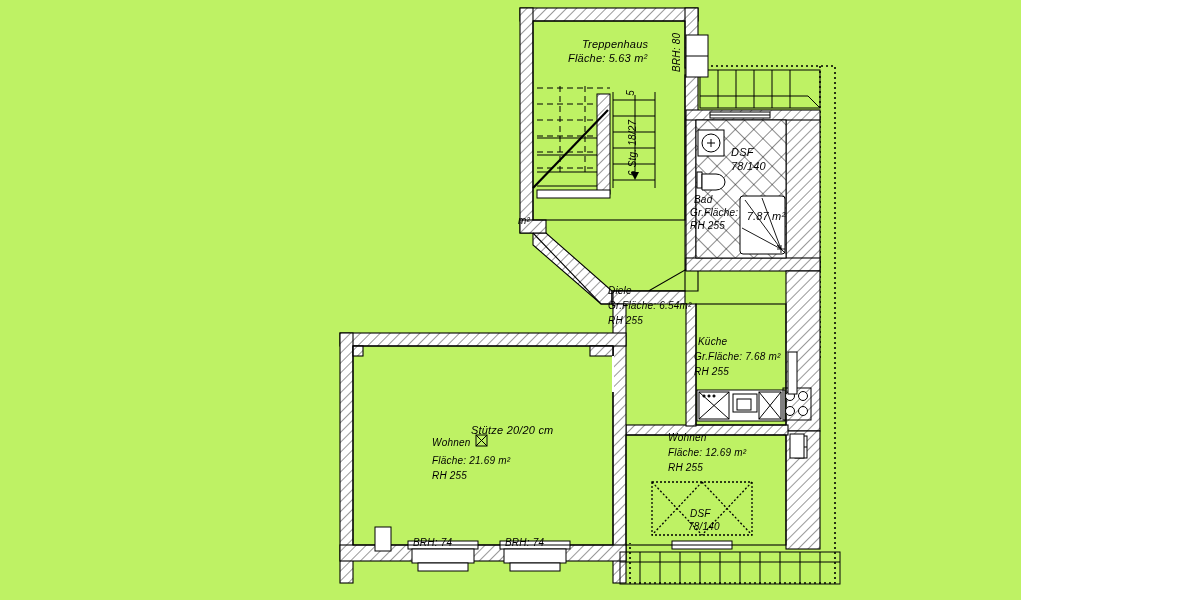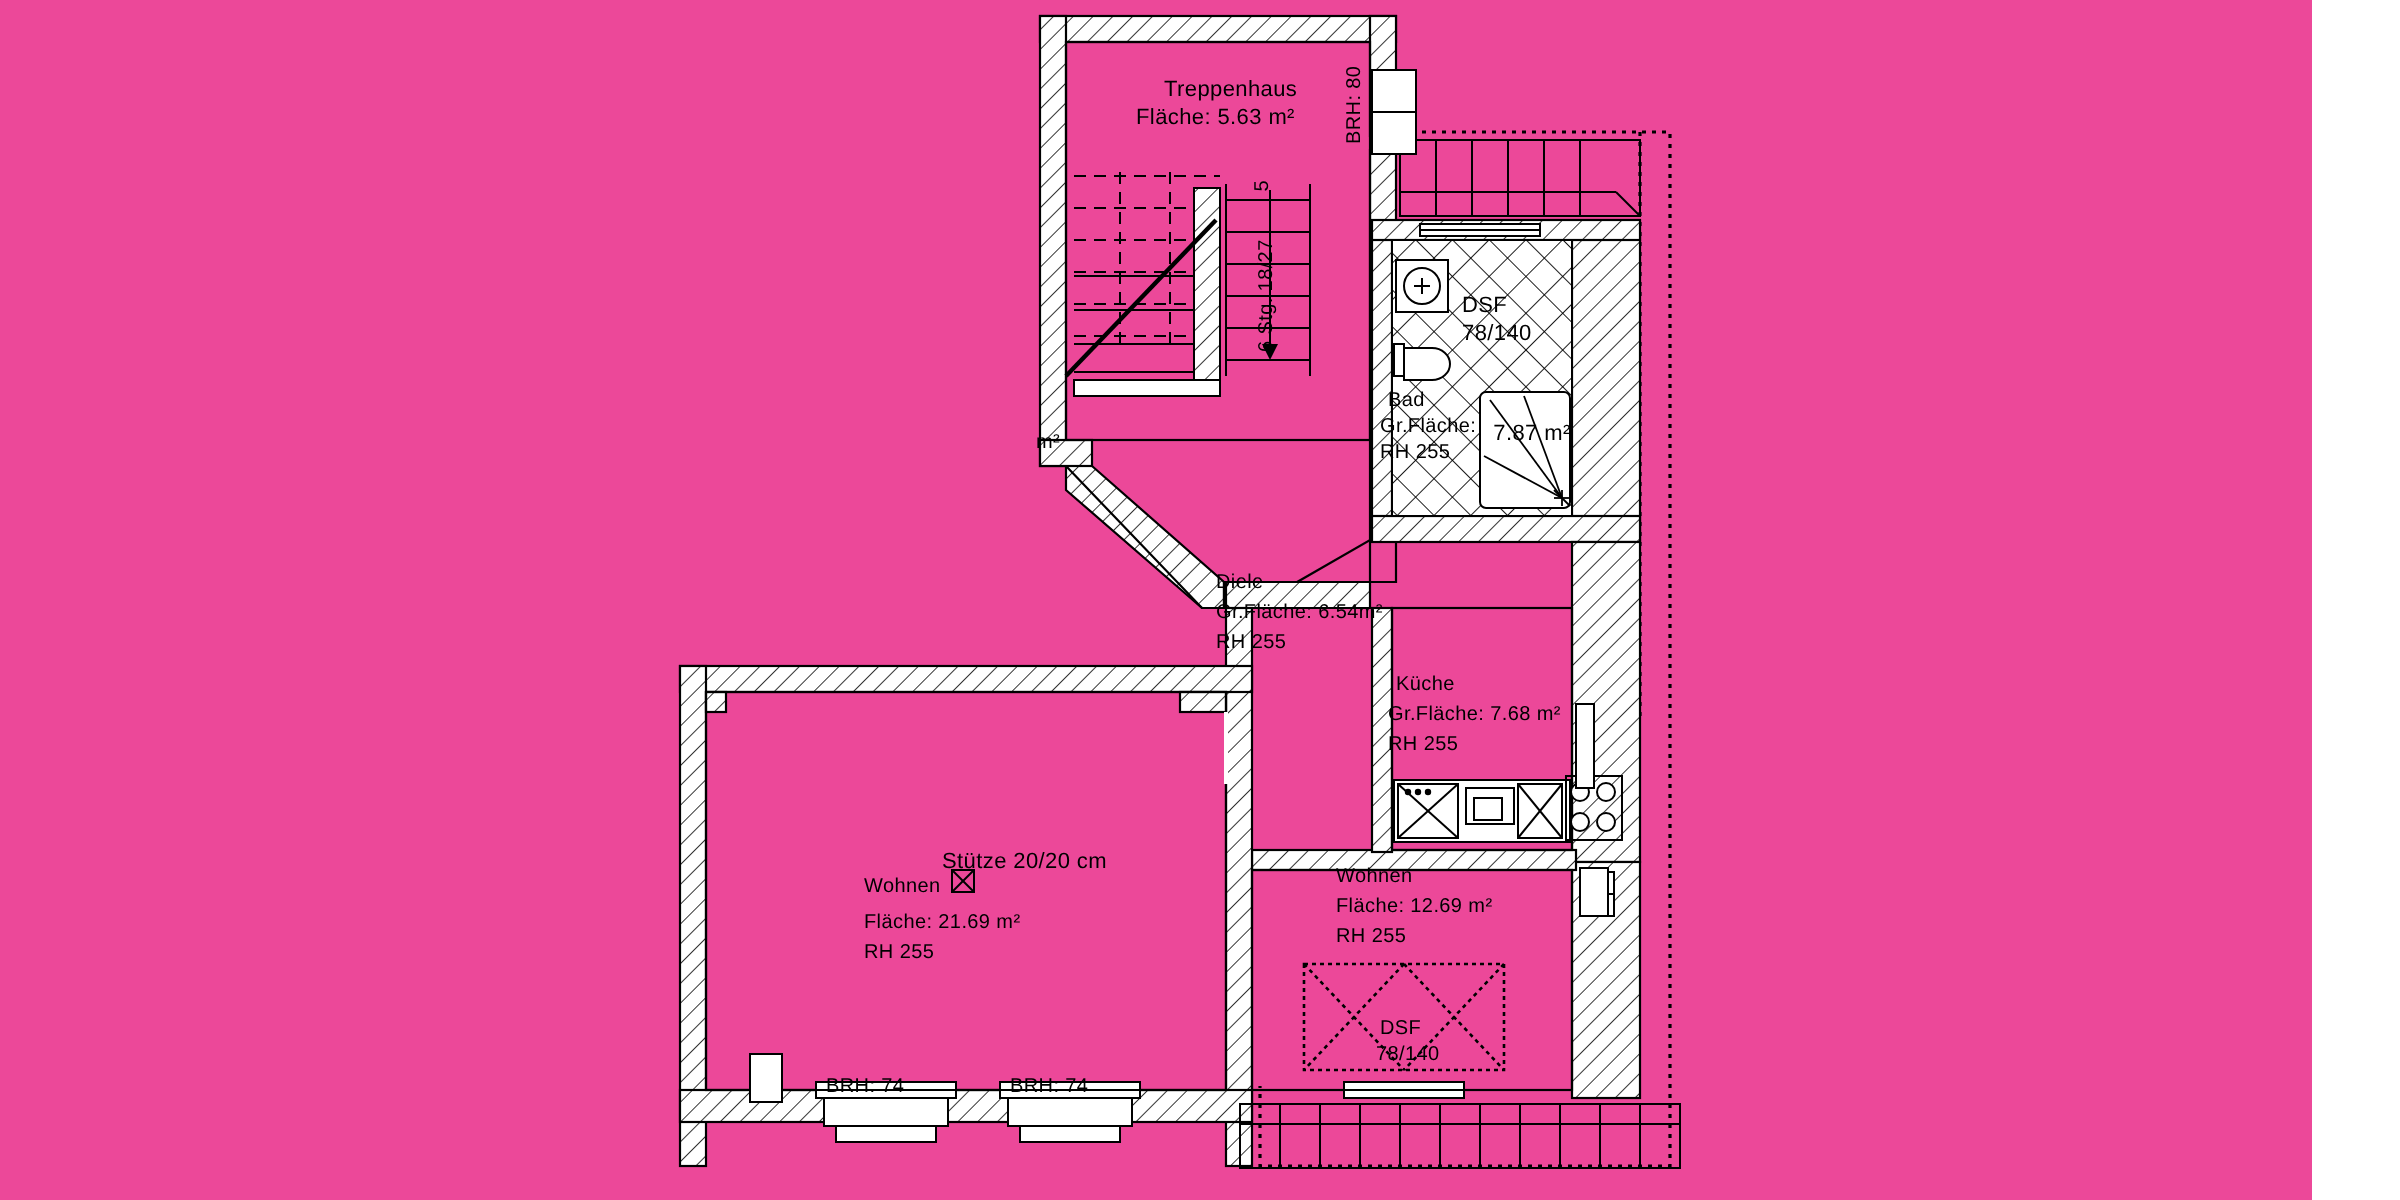--- a/index.html
+++ b/index.html
@@ -1,18 +1,18 @@
 <!DOCTYPE html>
 <html><head>
 <meta charset="utf-8">
 <style>
   html,body{margin:0;padding:0;background:#ffffff;}
   body{width:1200px;height:600px;overflow:hidden;
        font-family:"Liberation Sans", sans-serif;}
-  #stage{position:relative;width:1156px;height:600px;background:#ec4899;}
+  #stage{position:relative;width:1021px;height:600px;background:#bef264;font-style:italic;}
   svg{display:block;}
   .lbl{font-family:"Liberation Sans", sans-serif;fill:#000;font-size:11px;letter-spacing:.2px;}
   .lbl-sm{font-size:10px;}
 </style>
 </head>
 <body>
 
 <div id="stage">
 
 <svg width="1200" height="600" viewBox="0 0 1200 600">

